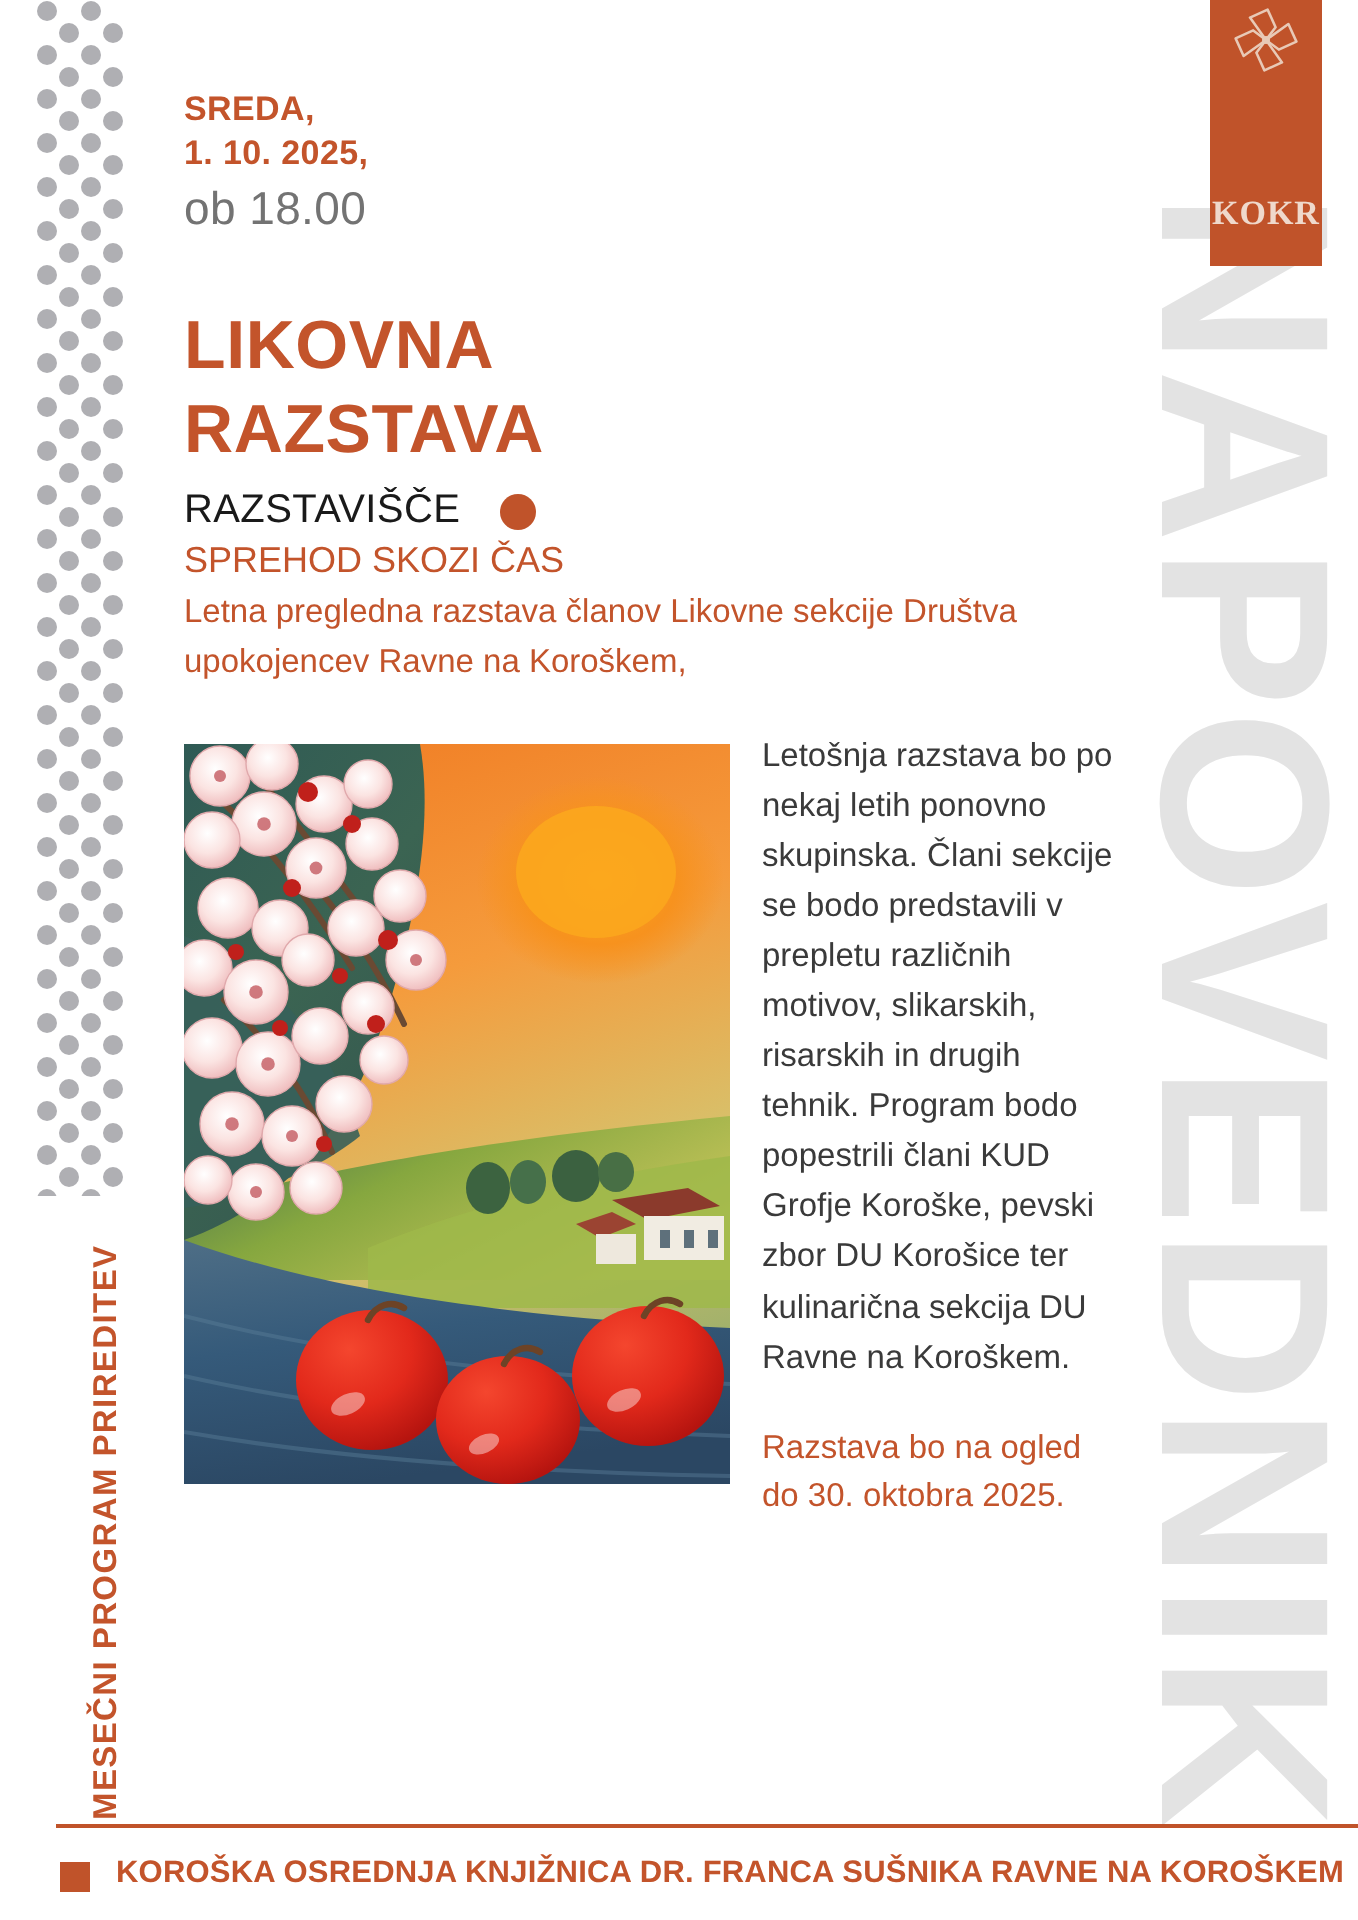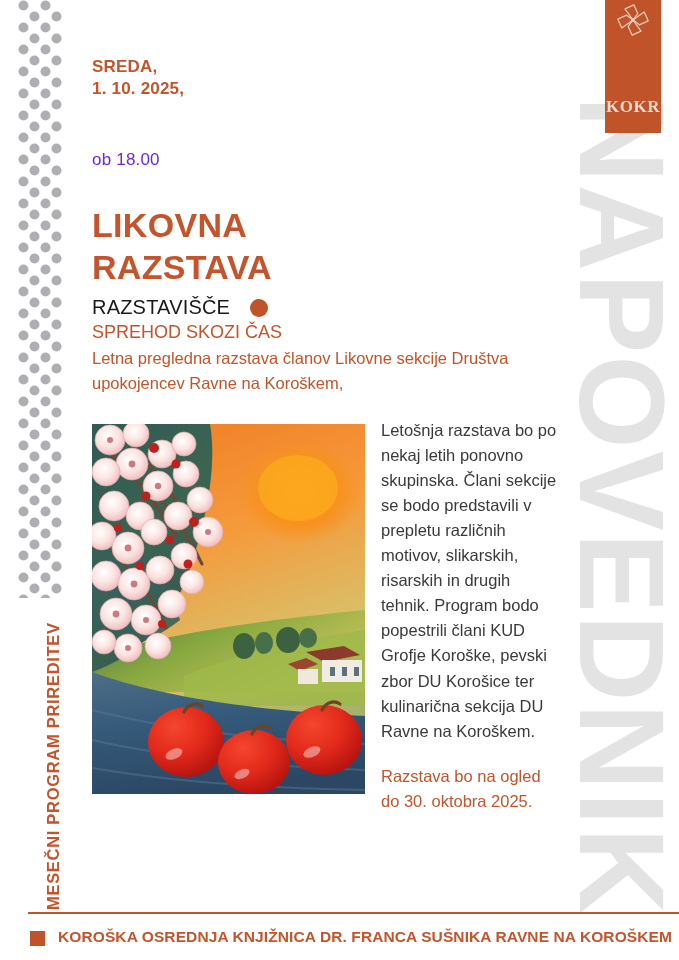--- a/index.html
+++ b/index.html
@@ -88,40 +88,39 @@
     margin-left: 282px;
     margin-top: 26px;
     z-index: 0;
     user-select: none;
   }
 
   
   #content {
     position: absolute;
     left: 92px;
-    top: 12px;
+    top: 0;
     width: 470px;
     z-index: 2;
   }
 
   #date-block {
     padding-top: 44px;
     line-height: 1.32;
   }
   .date-strong {
     color: #C3542B;
     font-size: 17px;
     font-weight: bold;
     letter-spacing: 0.2px;
   }
   .date-time {
-    color: #6d28d9;
-    font-size: 17px;
+    color: #737373;
+    font-size: 23px;
     letter-spacing: 0.2px;
-    margin-top: 48px;
   }
 
   #title-row {
     margin-top: 34px;
     display: flex;
     align-items: flex-start;
     justify-content: space-between;
     flex-direction: column;
   }
   #event-title {

